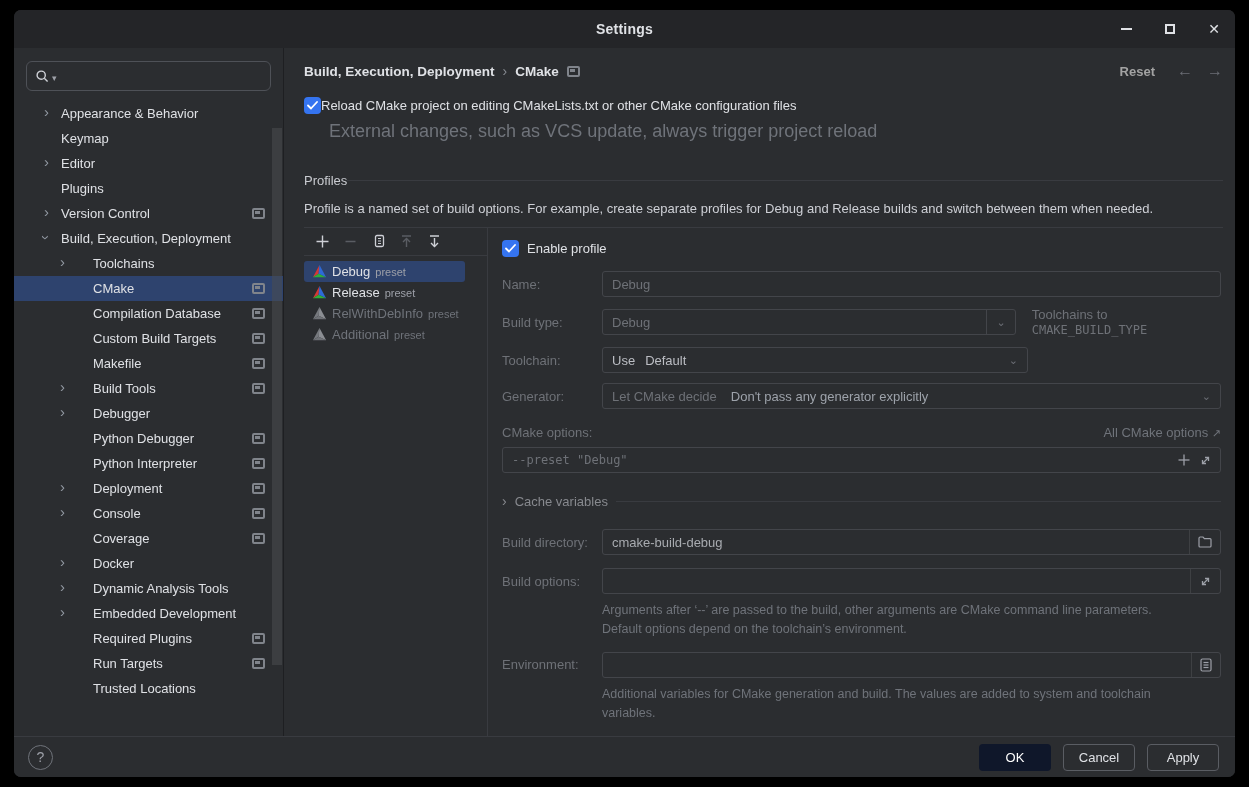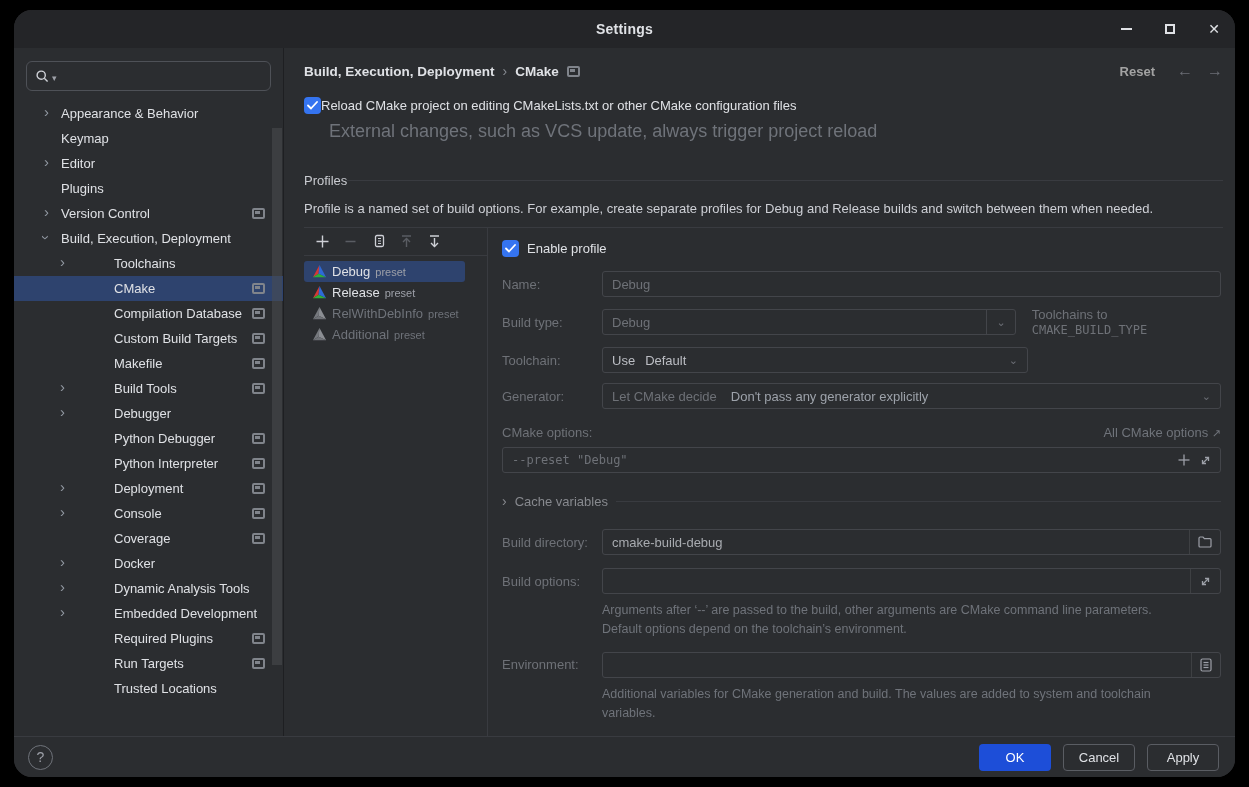--- a/index.html
+++ b/index.html
@@ -1,19 +1,19 @@
 <!DOCTYPE html>
 <html><head>
 <meta charset="utf-8">
 <style>
   * { margin:0; padding:0; box-sizing:border-box; }
   html,body { width:1249px; height:787px; background:#000; overflow:hidden;
     font-family:"Liberation Sans","DejaVu Sans",sans-serif; }
   .window { position:absolute; left:14px; top:10px; width:1221px; height:767px;
-    background:#2b2d30; border-radius:18px; overflow:hidden; display:flex; flex-direction:column; }
+    background:#2b2d30; border-radius:7px; overflow:hidden; display:flex; flex-direction:column; }
   
   .titlebar { height:38px; background:#242528; flex:0 0 38px; position:relative;
     display:flex; align-items:center; justify-content:center; }
   .title { color:#dfe1e5; font-size:14px; font-weight:700; letter-spacing:.2px; }
   .win-controls { position:absolute; right:10px; top:0; height:38px; display:flex; align-items:center; gap:22px; }
   .wc { width:22px; height:22px; display:flex; align-items:center; justify-content:center;
     color:#dfe1e5; font-size:13px; cursor:default; }
   .wc-min-glyph { display:block; width:11px; height:2px; background:#dfe1e5; }
   .wc-max-glyph { display:block; width:10px; height:10px; border:2px solid #dfe1e5; }
   .wc-close-glyph { font-size:14px; font-weight:700; }
@@ -24,21 +24,21 @@
   .searchbox { margin:13px 12px 10px 12px; height:30px; border:1px solid #4e5157; border-radius:6px;
     display:flex; align-items:center; padding:0 8px; gap:2px; }
   .search-caret { color:#9da0a8; font-size:9px; margin-top:4px; }
   .tree { font-size:13px; }
   .tree-row { height:25px; display:flex; align-items:center; position:relative; color:#dfe1e5;
     font-weight:500; cursor:default; }
   .tree-row.selected { background:#2e436e; }
   .tree-chevron { position:absolute; color:#9299a3; font-size:15px; line-height:1; top:3px; }
   .tree-chevron.expanded { transform:rotate(90deg); top:4px; }
   .lvl0 .tree-chevron { left:30px; } .lvl0 .tree-label { padding-left:47px; }
-  .lvl1 .tree-chevron { left:46px; } .lvl1 .tree-label { padding-left:100px; }
+  .lvl1 .tree-chevron { left:46px; } .lvl1 .tree-label { padding-left:79px; }
   .monitor-icon { position:absolute; right:18px; top:7px; width:13px; height:11px;
     border:2px solid #80848b; border-radius:2px; }
   .monitor-icon::after { content:""; position:absolute; left:1px; top:1px; width:5px; height:3px;
     background:#80848b; }
   .side-scrollbar { position:absolute; right:1px; top:80px; width:10px; height:537px;
     background:#4a4d50; opacity:.55; }
   
   .main { flex:1; display:flex; flex-direction:column; padding:0 12px 0 20px; min-width:0; }
   .crumb-row { height:46px; display:flex; align-items:center; }
   .crumb { display:flex; align-items:center; gap:8px; color:#dfe1e5; font-size:13.5px; font-weight:600; }
@@ -94,21 +94,21 @@
   .helper { margin:7px 0 3px 100px; color:#6f737a; font-size:12.5px; line-height:1.55; }
   .helper.wrapnarrow { max-width:575px; }
   
   .footer { flex:0 0 41px; border-top:1px solid #393b40; display:flex; align-items:center;
     padding:0 16px 0 14px; background:#2b2d30; }
   .help-circle { width:25px; height:25px; border:1px solid #6f737a; border-radius:50%;
     display:flex; align-items:center; justify-content:center; color:#9da0a8; font-size:14px; cursor:pointer; }
   .footer-btns { margin-left:auto; display:flex; gap:12px; }
   .btn { min-width:72px; height:27px; border-radius:4px; display:flex; align-items:center;
     justify-content:center; font-size:13px; cursor:pointer; padding:0 14px; }
-  .btn-primary { background:#1d4ed8; color:#fff; }
+  .btn-primary { background:#0f172a; color:#fff; }
   .btn-sec { border:1px solid #5a5d63; color:#dfe1e5; background:transparent; }
   svg { display:block; }
 </style>
 </head>
 <body>
 
 <div class="window">
 
   <div class="titlebar">
     <span class="title">Settings</span>

